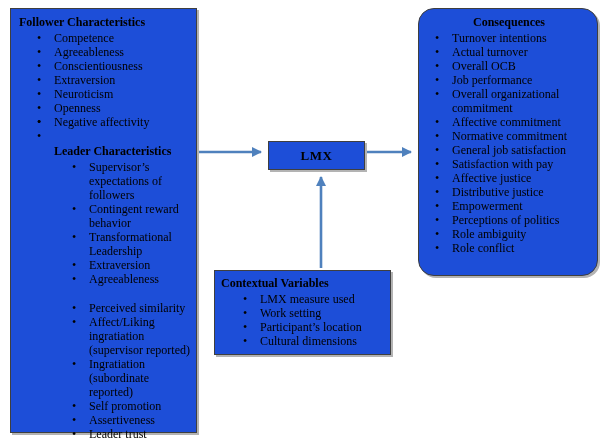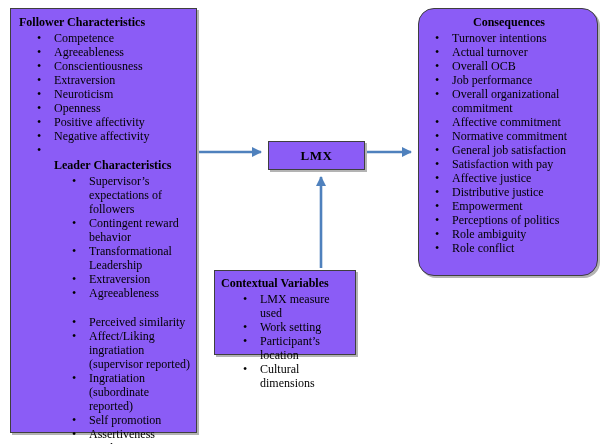--- a/index.html
+++ b/index.html
@@ -13,35 +13,35 @@
     position:relative;
     width:613px;height:444px;
     background:var(--bg);
     font-family:"Liberation Serif","DejaVu Serif",serif;
     color:var(--text);
     overflow:hidden;
   }
   .arrows{position:absolute;left:0;top:0;width:613px;height:444px;pointer-events:none;}
   .box{
     position:absolute;
-    background:#8b5cf6;
+    background:#1d4ed8;
     border:1.5px solid var(--border);
     box-shadow:2px 2px 0 var(--shadow);
     box-sizing:border-box;
     font-size:12px;
     line-height:14px;
   }
   .left-box{left:10px;top:8px;width:187px;height:425px;padding:6px 4px 4px 8px;}
   .right-box{left:418px;top:8px;width:180px;height:268px;padding:6px 6px 4px 8px;border-radius:16px;}
   .lmx-box{
     left:268px;top:141px;width:97px;height:29px;
     display:flex;align-items:center;justify-content:center;
     font-weight:bold;font-size:13px;letter-spacing:0.5px;
   }
-  .ctx-box{left:214px;top:270px;width:142px;height:85px;padding:5px 4px 4px 6px;}
+  .ctx-box{left:214px;top:270px;width:177px;height:85px;padding:5px 4px 4px 6px;}
   .sec{margin:0;}
   .sec + .sec{margin-top:15px;margin-left:35px;}
   .sec-title{font-weight:bold;font-size:12px;line-height:15px;margin:0 0 1px 0;}
   .sec-title.centered{text-align:center;}
   ul.blist{margin:0;padding:0;list-style:none;}
   .left-box ul.blist{padding-left:18px;}
   .right-box ul.blist{padding-left:8px;}
   .ctx-box ul.blist{padding-left:22px;}
   ul.blist li{position:relative;padding-left:17px;margin:0;}
   ul.blist .bullet{position:absolute;left:0;top:0;}
@@ -65,21 +65,21 @@
   <div class="box left-box">
     <div class="sec">
       <div class="sec-title">Follower Characteristics</div>
       <ul class="blist">
           <li><span class="bullet">•</span><span>Competence</span></li>
           <li><span class="bullet">•</span><span>Agreeableness</span></li>
           <li><span class="bullet">•</span><span>Conscientiousness</span></li>
           <li><span class="bullet">•</span><span>Extraversion</span></li>
           <li><span class="bullet">•</span><span>Neuroticism</span></li>
           <li><span class="bullet">•</span><span>Openness</span></li>
-          <li><span class="bullet">•</span><span>Positive affectivity</span></li>
+          <li><span class="bullet">•</span></li>
           <li><span class="bullet">•</span><span>Negative affectivity</span></li>
           <li><span class="bullet">•</span></li>
         </ul>
     </div>
     <div class="sec">
       <div class="sec-title">Leader Characteristics</div>
       <ul class="blist">
           <li><span class="bullet">•</span><span>Supervisor’s expectations of followers</span></li>
           <li><span class="bullet">•</span><span>Contingent reward behavior</span></li>
           <li><span class="bullet">•</span><span>Transformational Leadership</span></li>

